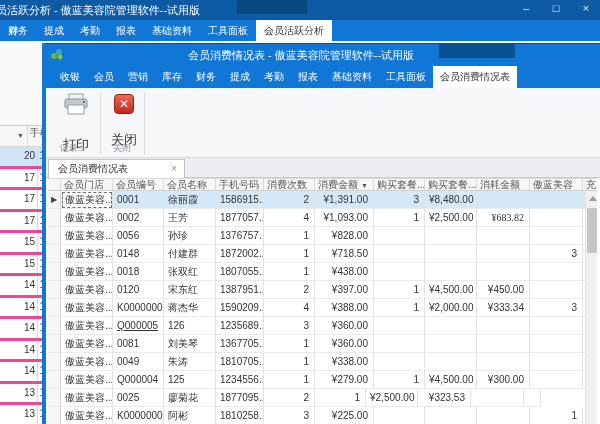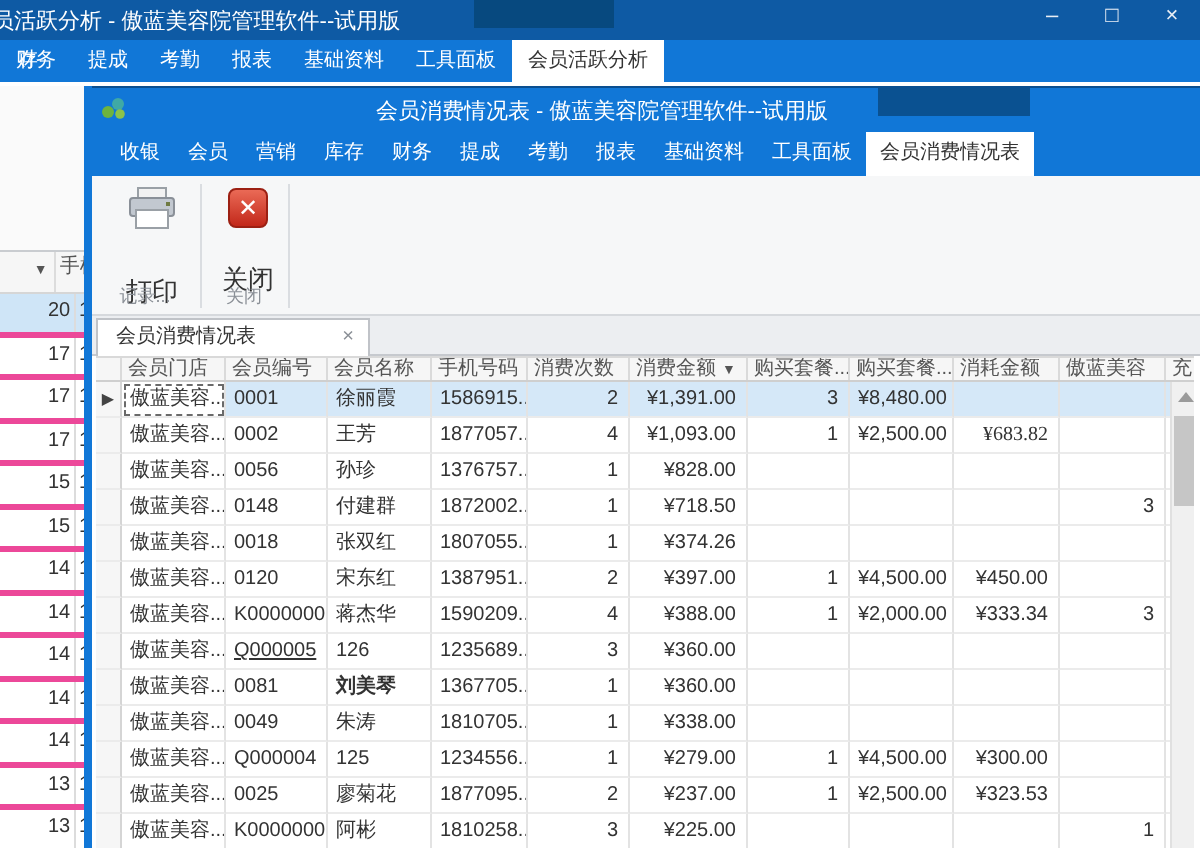--- a/index.html
+++ b/index.html
@@ -306,21 +306,21 @@
           <div class="gcell num" style="width: 53px;">3</div>
           <div class="gcell num" style="width: 17px;"></div>
         </div>
         <div class="g-row">
           <div class="gcell ind" style="width: 13px;"></div>
           <div class="gcell" style="width: 52px;">傲蓝美容...</div>
           <div class="gcell" style="width: 51px;">0018</div>
           <div class="gcell" style="width: 52px;">张双红</div>
           <div class="gcell" style="width: 48px;">1807055...</div>
           <div class="gcell num" style="width: 51px;">1</div>
-          <div class="gcell num" style="width: 59px;">¥374.26</div>
+          <div class="gcell num" style="width: 59px;">¥438.00</div>
           <div class="gcell num" style="width: 51px;"></div>
           <div class="gcell num" style="width: 52px;"></div>
           <div class="gcell num" style="width: 53px;"></div>
           <div class="gcell num" style="width: 53px;"></div>
           <div class="gcell num" style="width: 17px;"></div>
         </div>
         <div class="g-row">
           <div class="gcell ind" style="width: 13px;"></div>
           <div class="gcell" style="width: 52px;">傲蓝美容...</div>
           <div class="gcell" style="width: 51px;">0120</div>
@@ -359,21 +359,21 @@
           <div class="gcell num" style="width: 51px;"></div>
           <div class="gcell num" style="width: 52px;"></div>
           <div class="gcell num" style="width: 53px;"></div>
           <div class="gcell num" style="width: 53px;"></div>
           <div class="gcell num" style="width: 17px;"></div>
         </div>
         <div class="g-row">
           <div class="gcell ind" style="width: 13px;"></div>
           <div class="gcell" style="width: 52px;">傲蓝美容...</div>
           <div class="gcell" style="width: 51px;">0081</div>
-          <div class="gcell" style="width: 52px; font-weight: bold;">刘美琴</div>
+          <div class="gcell" style="width: 52px;">刘美琴</div>
           <div class="gcell" style="width: 48px;">1367705...</div>
           <div class="gcell num" style="width: 51px;">1</div>
           <div class="gcell num" style="width: 59px;">¥360.00</div>
           <div class="gcell num" style="width: 51px;"></div>
           <div class="gcell num" style="width: 52px;"></div>
           <div class="gcell num" style="width: 53px;"></div>
           <div class="gcell num" style="width: 53px;"></div>
           <div class="gcell num" style="width: 17px;"></div>
         </div>
         <div class="g-row">
@@ -404,21 +404,20 @@
           <div class="gcell num" style="width: 53px;"></div>
           <div class="gcell num" style="width: 17px;"></div>
         </div>
         <div class="g-row">
           <div class="gcell ind" style="width: 13px;"></div>
           <div class="gcell" style="width: 52px;">傲蓝美容...</div>
           <div class="gcell" style="width: 51px;">0025</div>
           <div class="gcell" style="width: 52px;">廖菊花</div>
           <div class="gcell" style="width: 48px;">1877095...</div>
           <div class="gcell num" style="width: 51px;">2</div>
-          <div class="gcell num" style="width: 59px;">¥237.00</div>
           <div class="gcell num" style="width: 51px;">1</div>
           <div class="gcell num" style="width: 52px;">¥2,500.00</div>
           <div class="gcell num" style="width: 53px;">¥323.53</div>
           <div class="gcell num" style="width: 53px;"></div>
           <div class="gcell num" style="width: 17px;"></div>
         </div>
         <div class="g-row">
           <div class="gcell ind" style="width: 13px;"></div>
           <div class="gcell" style="width: 52px;">傲蓝美容...</div>
           <div class="gcell" style="width: 51px;">K00000001</div>

